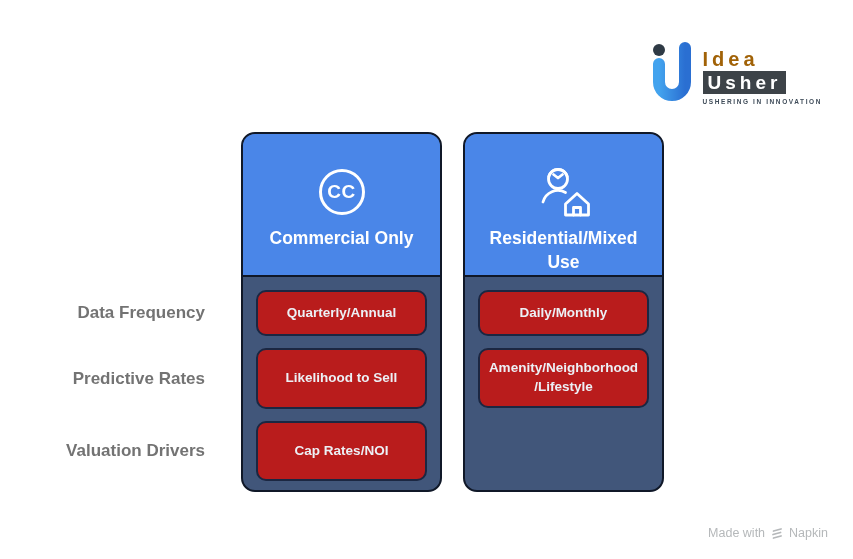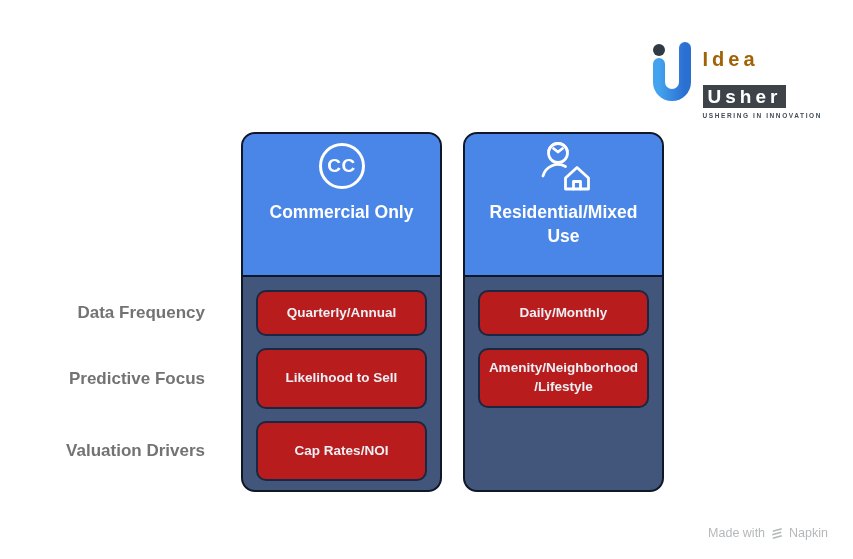--- a/index.html
+++ b/index.html
@@ -32,21 +32,21 @@
     line-height: 22px;
   }
   .logo-usher {
     background: #3d4348;
     color: #ffffff;
     font-size: 19px;
     font-weight: bold;
     letter-spacing: 4px;
     line-height: 23px;
     padding: 0 5px;
-    margin-top: 15px;
+    margin-top: 1px;
   }
   .logo-tagline {
     margin-top: 4px;
     color: #3f4c59;
     font-size: 6.5px;
     font-weight: bold;
     letter-spacing: 1.6px;
     white-space: nowrap;
   }
 
@@ -79,21 +79,21 @@
   .card.col1 { left: 241px; }
   .card.col2 { left: 463px; }
 
   .card-header {
     height: 143px;
     background: #4a86e8;
     border-bottom: 2.5px solid #101828;
     display: flex;
     flex-direction: column;
     align-items: center;
-    padding-top: 7px;
+    padding-top: 33px;
   }
   .header-icon {
     height: 50px;
     display: flex;
     align-items: center;
     justify-content: center;
     margin-bottom: 9px;
   }
   .cc-circle {
     width: 46px;
@@ -173,21 +173,21 @@
       <path d="M12 22 V40 a13 13 0 0 0 26 0 V6" stroke="url(#ug)" stroke-width="12" stroke-linecap="round"></path>
     </svg>
     <div class="logo-text">
       <div class="logo-idea">Idea</div>
       <div class="logo-usher">Usher</div>
       <div class="logo-tagline">USHERING IN INNOVATION</div>
     </div>
   </div>
 
   <div class="row-label r1">Data Frequency</div>
-  <div class="row-label r2">Predictive Focus</div>
+  <div class="row-label r2">Predictive Rates</div>
   <div class="row-label r3">Valuation Drivers</div>
 
   <div class="card col1">
     <div class="card-header">
       <div class="header-icon">
         <div class="cc-circle">
           <span>CC</span>
         </div>
       </div>
       <div class="card-title">Commercial Only</div>

